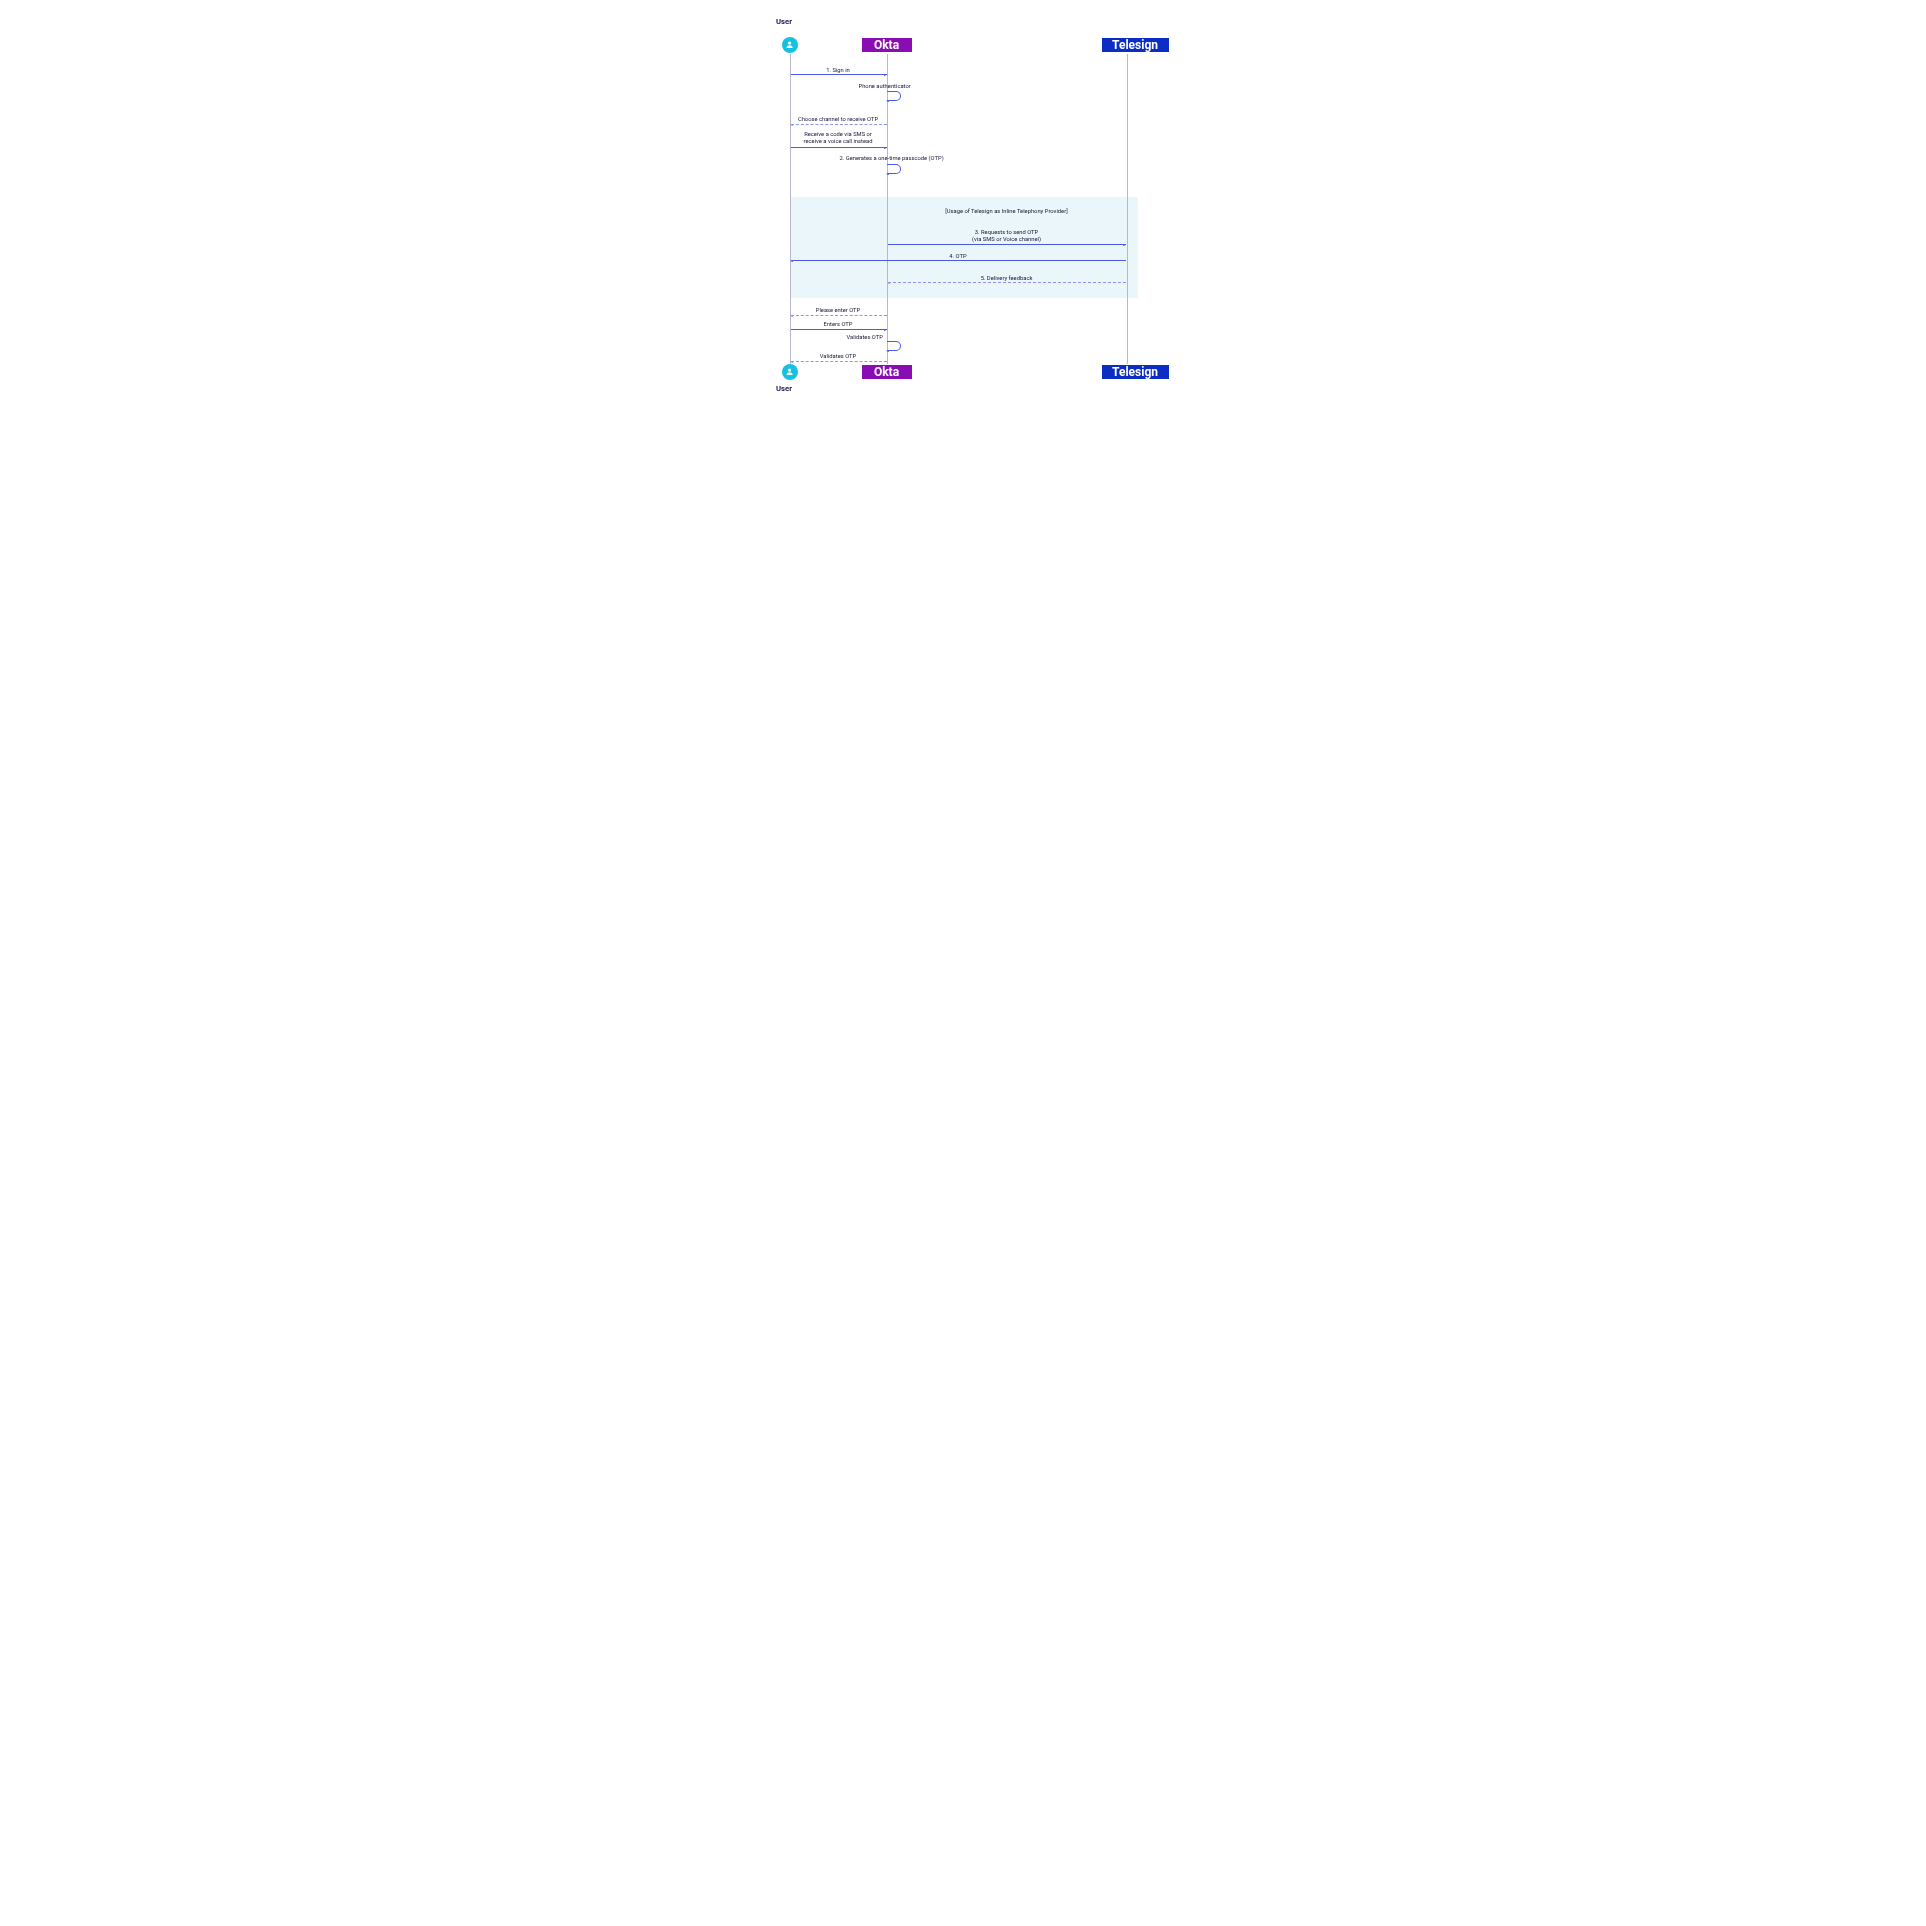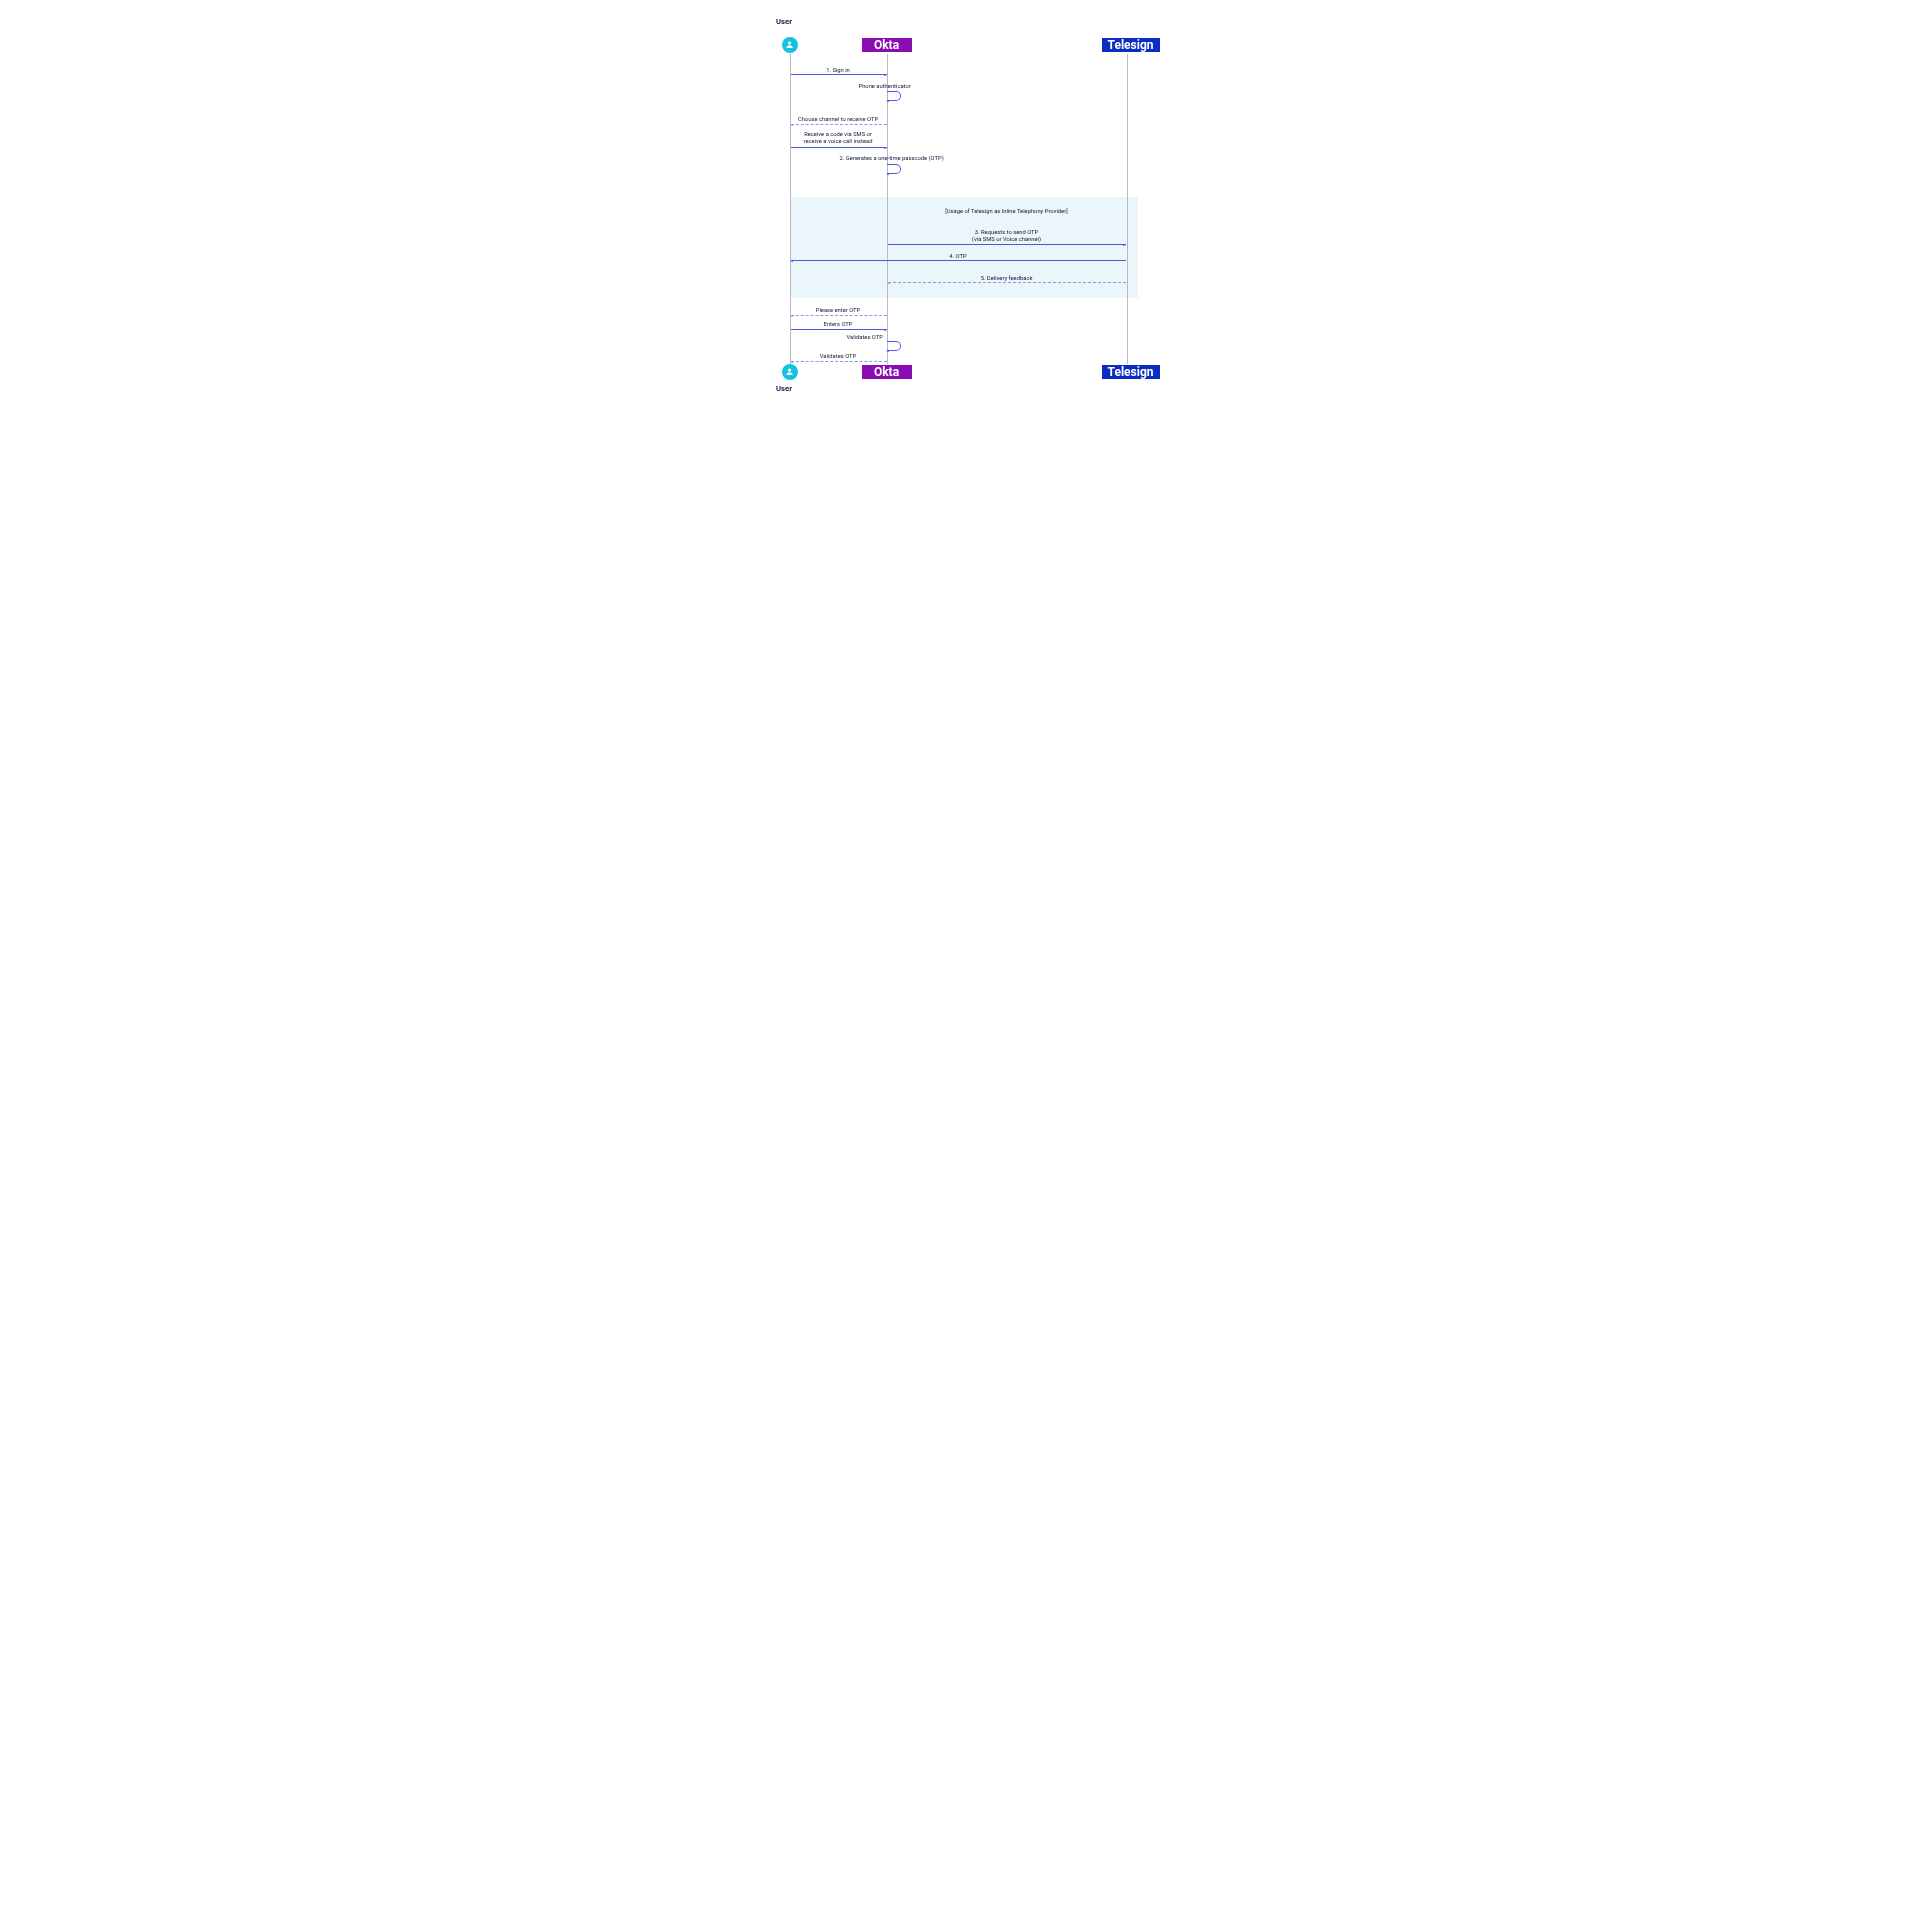--- a/index.html
+++ b/index.html
@@ -43,21 +43,21 @@
   .avatar.top{left:19px; top:37px;}
   .avatar.bottom{left:19px; top:364px;}
   .part-box{
     position:absolute; color:#fff; font-size:12px; font-weight:700;
     display:flex; align-items:center; justify-content:center;
     height:14.3px;
   }
   .okta-box{background:var(--okta); width:50px;}
   .okta-box.top{left:99px; top:38px;}
   .okta-box.bottom{left:99px; top:365px;}
-  .telesign-box{background:var(--telesign); width:58px;}
+  .telesign-box{background:var(--telesign); width:67px;}
   .telesign-box.top{left:339px; top:38px;}
   .telesign-box.bottom{left:339px; top:365px;}
   
   .lifeline{
     position:absolute; top:54px; height:310px; width:0.4px;
     background:var(--lifeline);
   }
   .life-user{left:27px;}
   .life-okta{left:124px;}
   .life-telesign{left:364px;}

